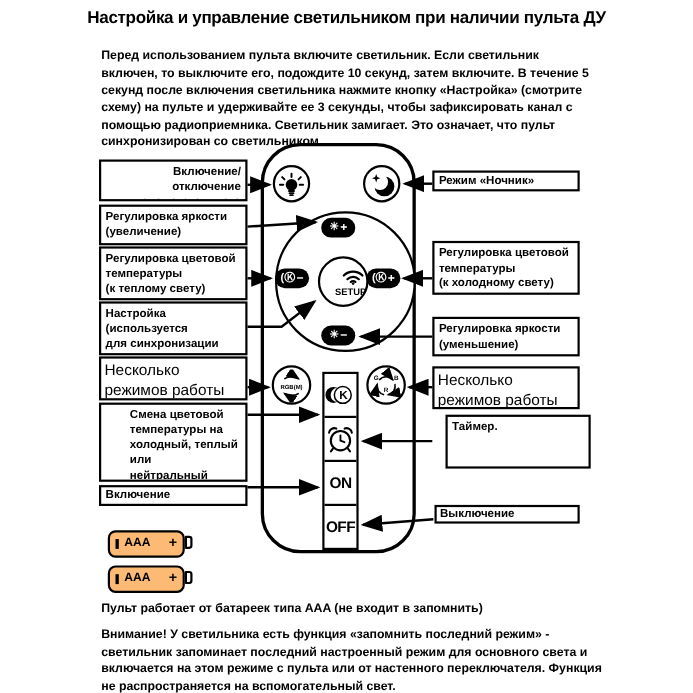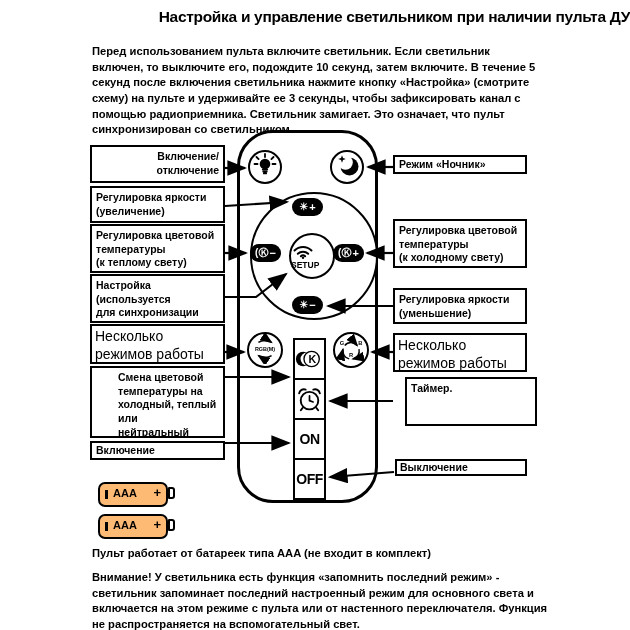--- a/index.html
+++ b/index.html
@@ -1,33 +1,33 @@
 <!DOCTYPE html>
 <html><head>
 <meta charset="utf-8">
 <style>
   html,body{margin:0;padding:0;background:#fff;}
   #page{position:relative;width:630px;height:630px;background:#fff;overflow:hidden;
         font-family:"Liberation Sans",sans-serif;color:#000;}
-  #title{position:absolute;left:0;top:8px;width:630px;text-align:right;
+  #title{position:absolute;left:0;top:8px;width:630px;text-align:center;
          font-size:15.5px;font-weight:bold;letter-spacing:-0.3px;}
   .para{position:absolute;font-size:11.2px;font-weight:bold;line-height:1.4;}
   #intro{left:92px;top:44px;width:452px;}
   #battery-note{left:92px;top:546px;width:480px;}
   #warning{left:92px;top:570px;width:462px;}
   .lbox{position:absolute;box-sizing:border-box;border:2px solid #000;background:#fff;
         font-size:10.5px;font-weight:bold;line-height:1.3;padding:3px 4px;
         white-space:pre-line;overflow:hidden;}
   .lbox.regular{font-weight:normal;font-size:14px;line-height:1.28;padding:2px 3px;}
   .lbox.single{line-height:1.1;padding:2px 4px;}
   
   #remote-body{position:absolute;left:237px;top:130px;width:141px;height:373px;
         box-sizing:border-box;border:3px solid #000;border-radius:36px;background:#fff;}
   .cbtn{position:absolute;box-sizing:border-box;border:2.5px solid #000;border-radius:50%;
-        background:#fff;display:flex;align-items:flex-start;justify-content:center;}
+        background:#fff;display:flex;align-items:flex-end;justify-content:center;}
   #big-circle{position:absolute;left:250px;top:192px;width:128px;height:128px;
         box-sizing:border-box;border:2.5px solid #000;border-radius:50%;background:#fff;}
   #setup-btn{flex-direction:column;gap:0;}
   #setup-label{font-size:8.5px;font-weight:bold;margin-top:1px;}
   .pill{position:absolute;width:31px;height:18px;background:#000;border-radius:9px;
         color:#fff;display:flex;align-items:center;justify-content:center;gap:1px;
         font-weight:bold;}
   .pill .glyph{font-size:10px;line-height:1;}
   .pill .sign{font-size:11px;line-height:1;}
   #btn-col{position:absolute;left:293px;top:338px;width:33px;height:162px;
@@ -182,21 +182,21 @@
     <span class="bplus">+</span>
     <span class="bnub"></span>
   </div>
   <div class="battery" style="left:98px;top:514px;">
     <span class="bneg"></span>
     <span class="blabel">AAA</span>
     <span class="bplus">+</span>
     <span class="bnub"></span>
   </div>
 
-  <div id="battery-note" class="para">Пульт работает от батареек типа AAA (не входит в комплект)</div>
+  <div id="battery-note" class="para">Пульт работает от батареек типа AAA (не входит в запомнить)</div>
   <div id="warning" class="para">Внимание! У светильника есть функция «запомнить последний режим» - светильник запоминает последний настроенный режим для основного света и включается на этом режиме с пульта или от настенного переключателя. Функция не распространяется на вспомогательный свет.</div>
 
   <svg id="connectors" width="630" height="630">
     <defs>
       <marker id="ah" markerWidth="9" markerHeight="7" refX="8" refY="3.5" orient="auto">
         <path d="M0,0 L9,3.5 L0,7 Z" fill="#000"></path>
       </marker>
     </defs>
     <path class="conn" d="M225,168 H245"></path>
     <path class="conn" d="M225,206 L287,202"></path>

